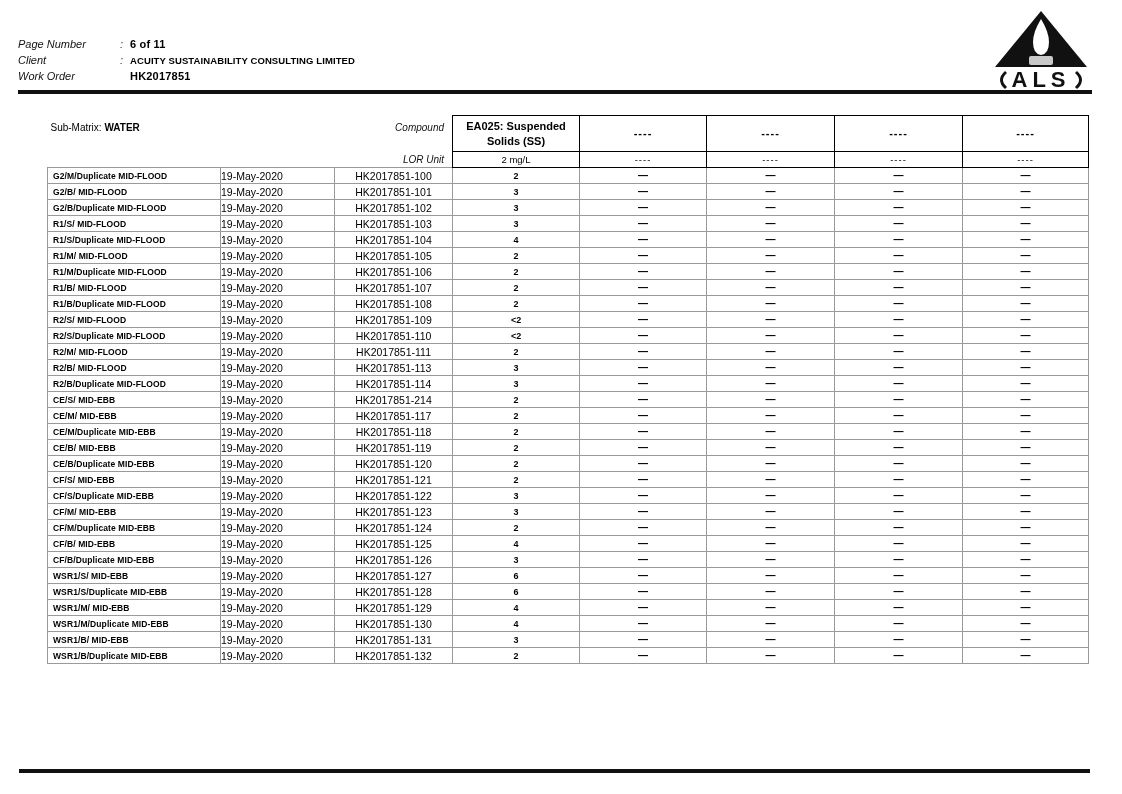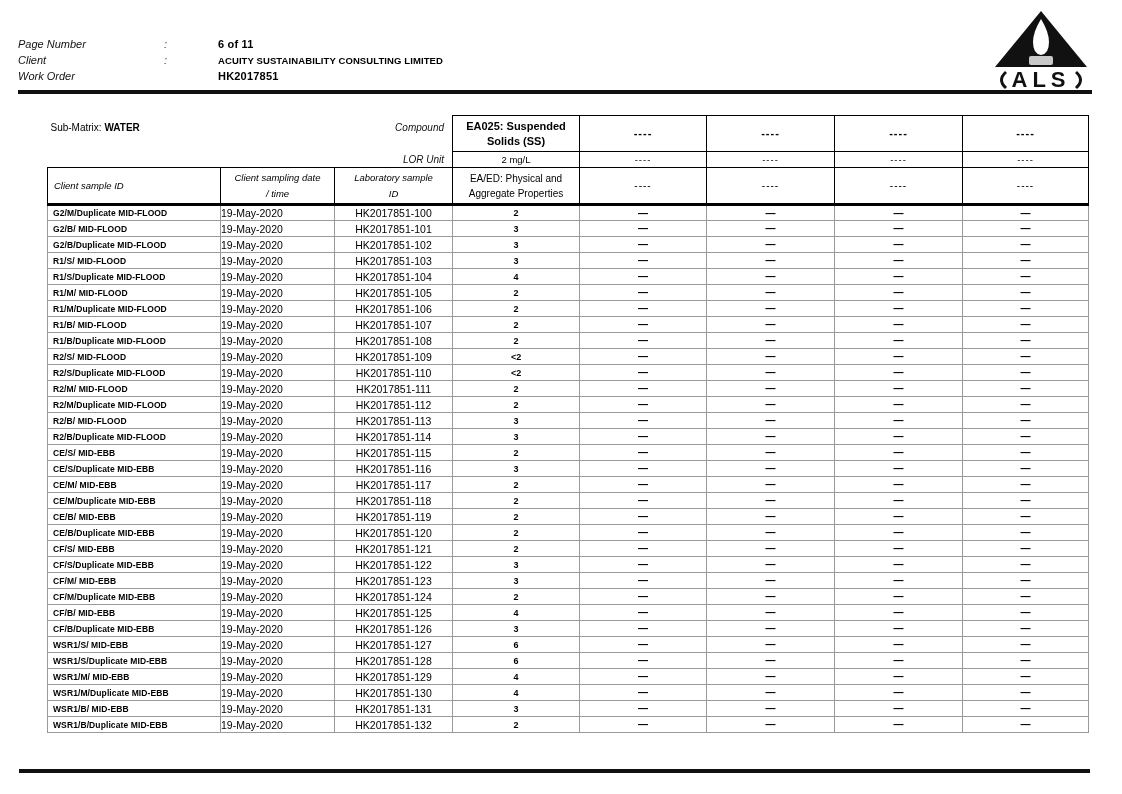--- a/index.html
+++ b/index.html
@@ -4,21 +4,21 @@
 <style>
   * { margin:0; padding:0; box-sizing:border-box; }
   html,body { background:#e8e8e8; }
   .page {
     position:relative; width:1122px; height:794px; background:#ffffff;
     font-family:"Liberation Sans", sans-serif; color:#000; overflow:hidden;
     margin:0 auto;
   }
   
   .hdr { position:absolute; left:18px; top:38px; width:640px; }
-  .hdr-row { display:flex; align-items:baseline; margin-bottom:4px;gap:44px; }
+  .hdr-row { display:flex; align-items:baseline; margin-bottom:4px; }
   .hdr-label { font-style:italic; font-size:11px; width:102px; color:#111; }
   .hdr-colon { font-style:italic; font-size:11px; width:10px; color:#333; }
   .hdr-value { font-weight:bold; font-size:11px; letter-spacing:.2px; }
   .hdr-value.small { font-size:9.5px; letter-spacing:.1px; }
   .logo { position:absolute; left:988px; top:10px; width:106px; height:80px; }
   .rule-top { position:absolute; left:18px; top:90px; width:1074px; height:4px; background:#111; }
   .rule-bottom { position:absolute; left:19px; top:769px; width:1071px; height:4px; background:#111; }
 
   
   .tbl-wrap { position:absolute; left:35px; top:115px; width:1041px;padding-left:12px; }
@@ -115,36 +115,20 @@
           <td class="cmp hdr-dash">----</td>
         </tr>
         <tr class="row-lor">
           <td class="blank lor-label lbl-italic" colspan="3">LOR Unit</td>
           <td class="cmp">2 mg/L</td>
           <td class="cmp hdr-dash">----</td>
           <td class="cmp hdr-dash">----</td>
           <td class="cmp hdr-dash">----</td>
           <td class="cmp hdr-dash">----</td>
         </tr>
-        <tr class="row-method">
-          <td class="colhead left">Client sample ID</td>
-          <td class="colhead center">
-            <div>Client sampling date</div>
-            <div>/ time</div>
-          </td>
-          <td class="colhead center">
-            <div>Laboratory sample</div>
-            <div>ID</div>
-          </td>
-          <td class="cmp">EA/ED: Physical and Aggregate Properties</td>
-          <td class="cmp hdr-dash">----</td>
-          <td class="cmp hdr-dash">----</td>
-          <td class="cmp hdr-dash">----</td>
-          <td class="cmp hdr-dash">----</td>
-        </tr>
       </tbody>
       <tbody>
           <tr>
             <td class="cid">G2/M/Duplicate MID-FLOOD</td>
             <td class="date">19-May-2020</td>
             <td class="lab">HK2017851-100</td>
             <td class="val">2</td>
             <td class="dash">—</td>
             <td class="dash">—</td>
             <td class="dash">—</td>
@@ -254,30 +238,20 @@
             <td class="cid">R2/M/ MID-FLOOD</td>
             <td class="date">19-May-2020</td>
             <td class="lab">HK2017851-111</td>
             <td class="val">2</td>
             <td class="dash">—</td>
             <td class="dash">—</td>
             <td class="dash">—</td>
             <td class="dash">—</td>
           </tr>
           <tr>
-            <td class="cid">R2/M/Duplicate MID-FLOOD</td>
-            <td class="date">19-May-2020</td>
-            <td class="lab">HK2017851-112</td>
-            <td class="val">2</td>
-            <td class="dash">—</td>
-            <td class="dash">—</td>
-            <td class="dash">—</td>
-            <td class="dash">—</td>
-          </tr>
-          <tr>
             <td class="cid">R2/B/ MID-FLOOD</td>
             <td class="date">19-May-2020</td>
             <td class="lab">HK2017851-113</td>
             <td class="val">3</td>
             <td class="dash">—</td>
             <td class="dash">—</td>
             <td class="dash">—</td>
             <td class="dash">—</td>
           </tr>
           <tr>
@@ -286,32 +260,22 @@
             <td class="lab">HK2017851-114</td>
             <td class="val">3</td>
             <td class="dash">—</td>
             <td class="dash">—</td>
             <td class="dash">—</td>
             <td class="dash">—</td>
           </tr>
           <tr>
             <td class="cid">CE/S/ MID-EBB</td>
             <td class="date">19-May-2020</td>
-            <td class="lab">HK2017851-115</td>
-            <td class="val">2</td>
-            <td class="dash">—</td>
-            <td class="dash">—</td>
-            <td class="dash">—</td>
-            <td class="dash">—</td>
-          </tr>
-          <tr>
-            <td class="cid">CE/S/Duplicate MID-EBB</td>
-            <td class="date">19-May-2020</td>
-            <td class="lab">HK2017851-116</td>
-            <td class="val">3</td>
+            <td class="lab">HK2017851-214</td>
+            <td class="val">2</td>
             <td class="dash">—</td>
             <td class="dash">—</td>
             <td class="dash">—</td>
             <td class="dash">—</td>
           </tr>
           <tr>
             <td class="cid">CE/M/ MID-EBB</td>
             <td class="date">19-May-2020</td>
             <td class="lab">HK2017851-117</td>
             <td class="val">2</td>

